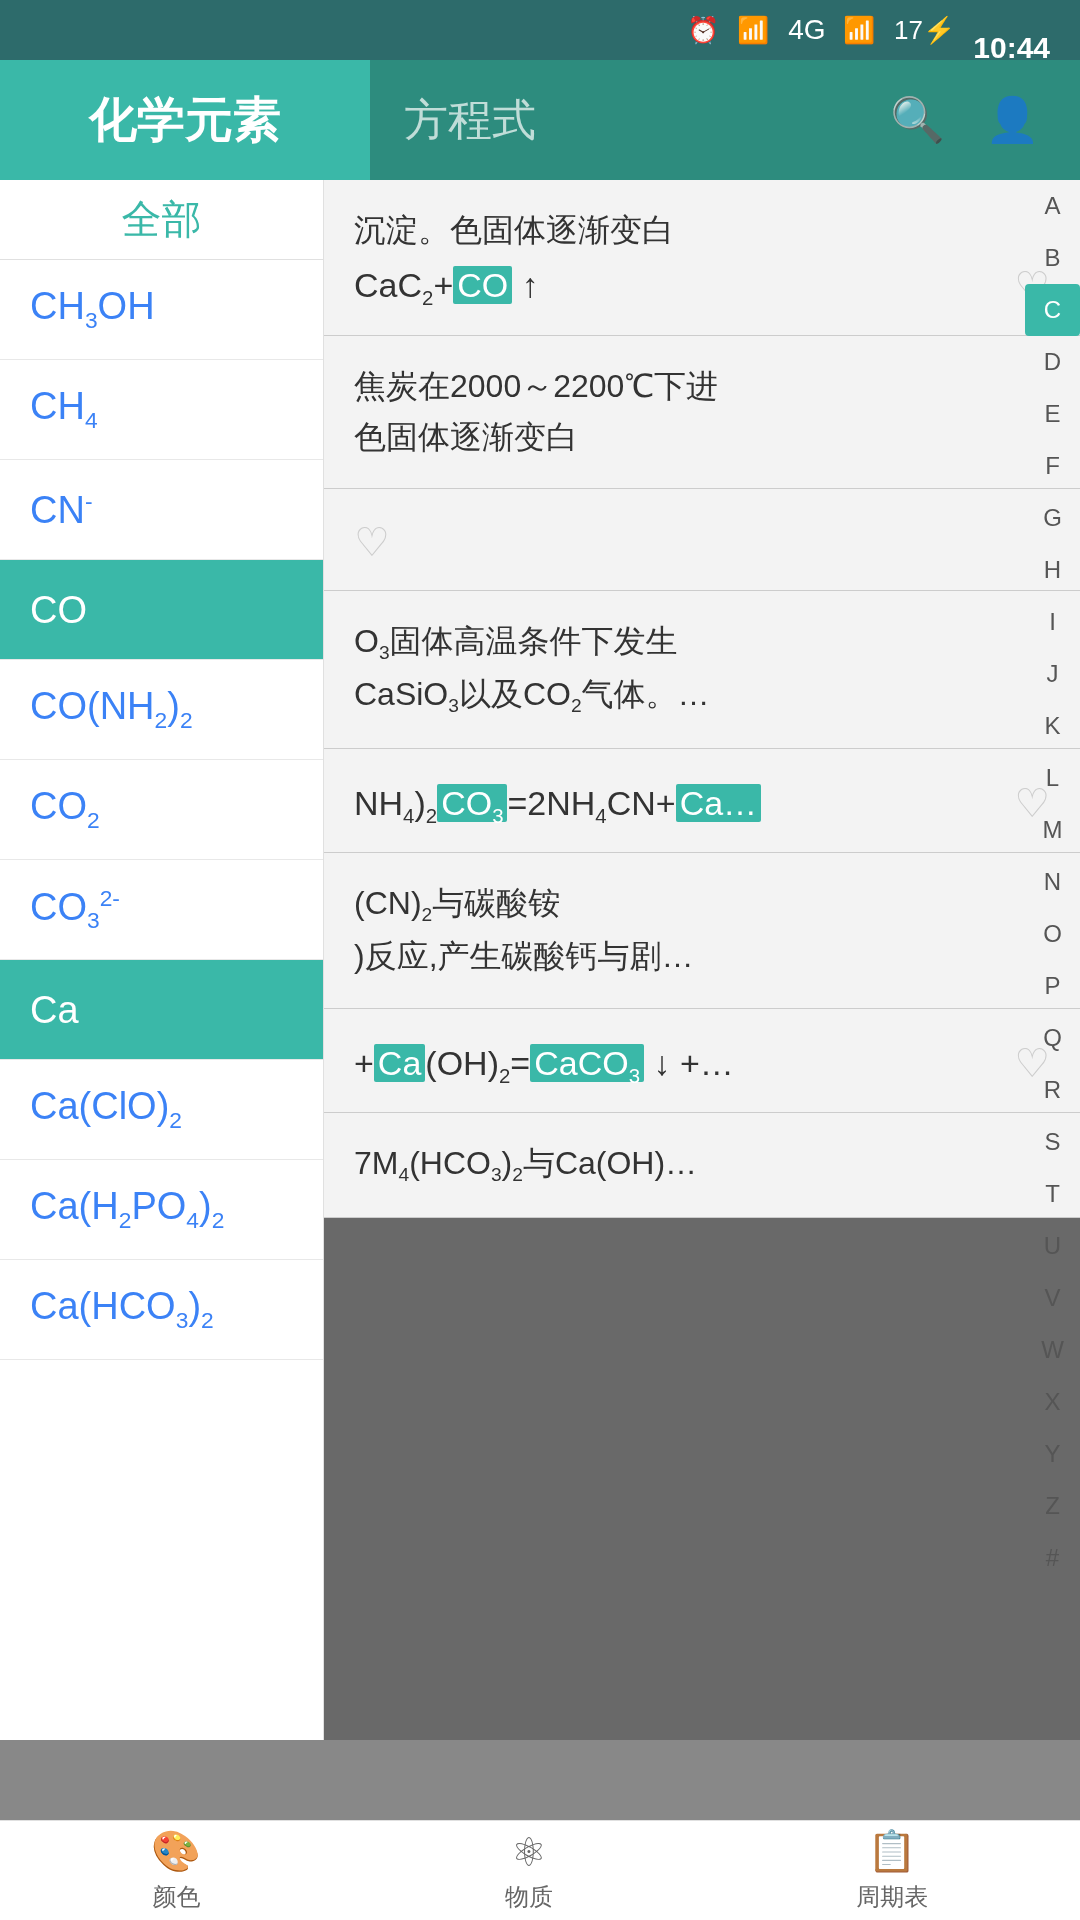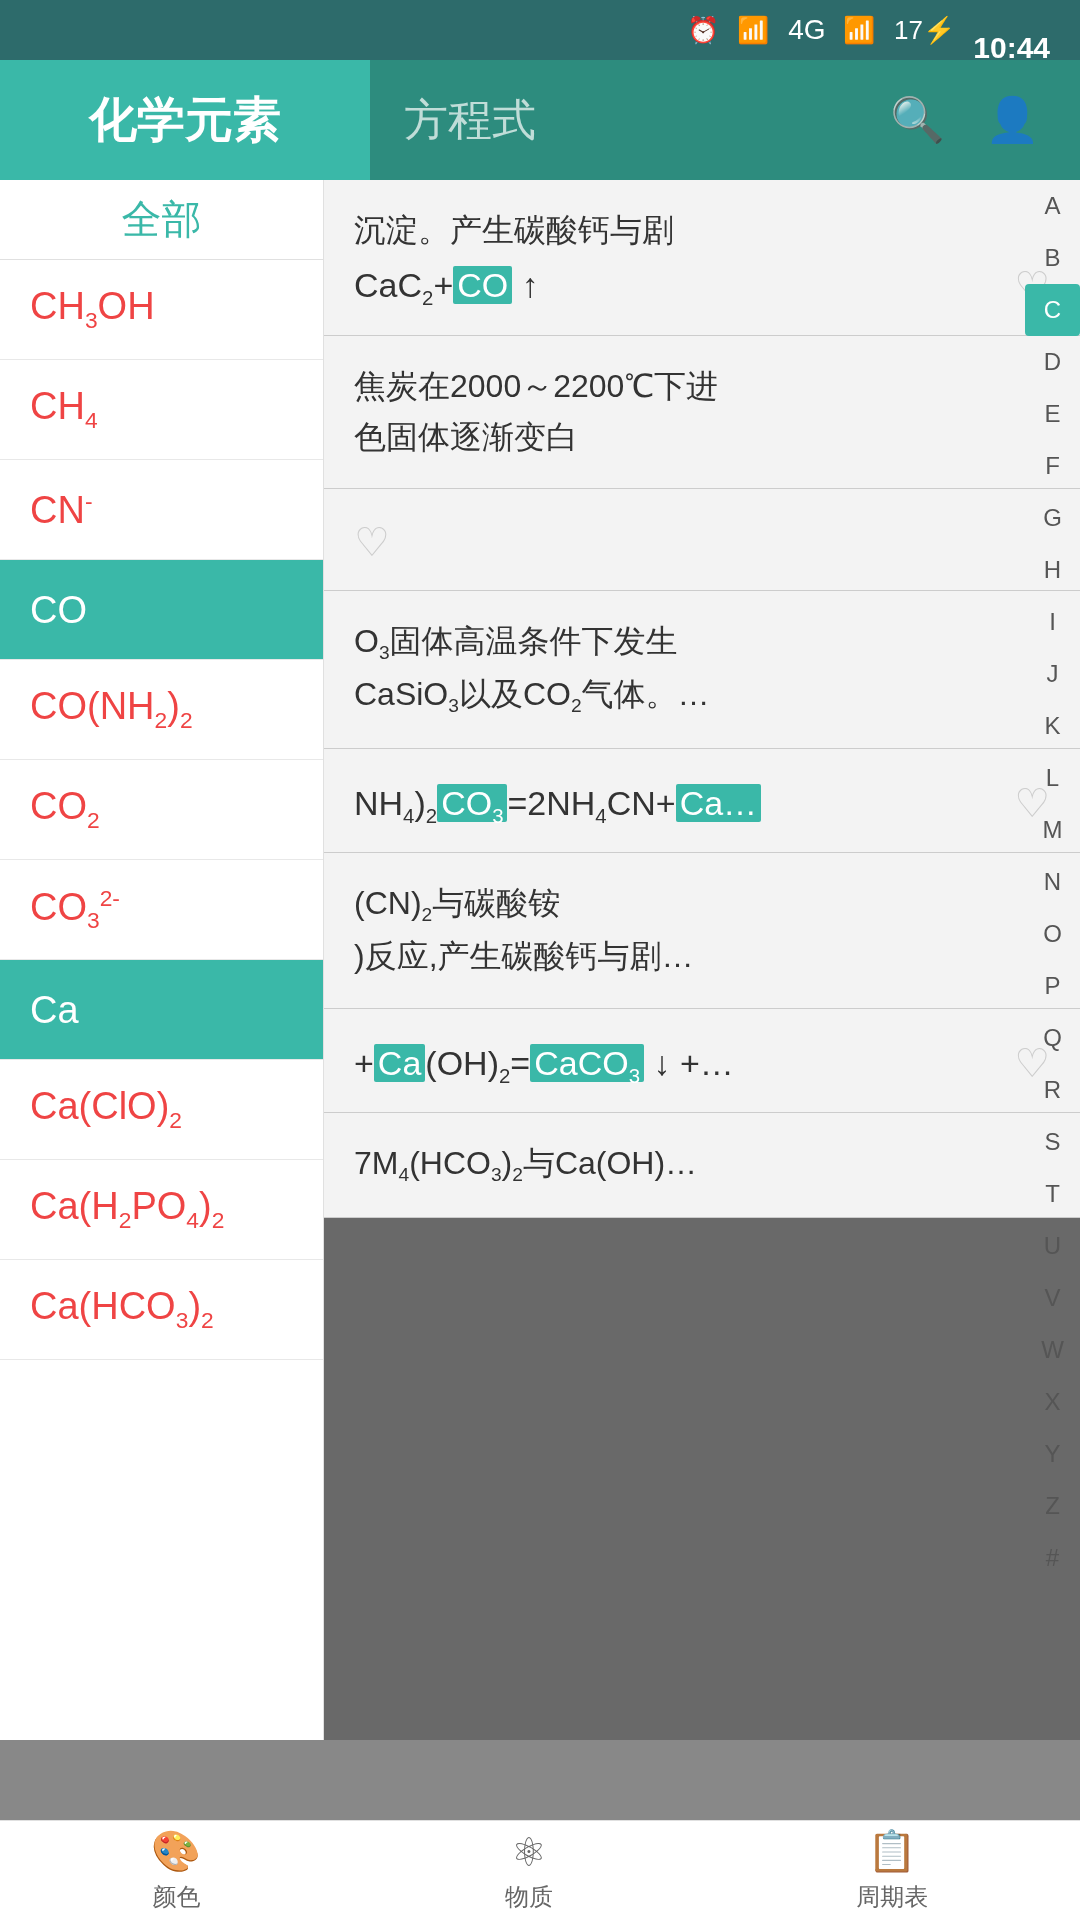--- a/index.html
+++ b/index.html
@@ -114,21 +114,21 @@
       font-size: 40px;
     }
 
     .element-item {
       height: 100px;
       display: flex;
       align-items: center;
       padding-left: 30px;
       border-bottom: 1px solid #e8e8e8;
       font-size: 38px;
-      color: #ef4444;
+      color: #3b82f6;
       background: white;
       cursor: pointer;
     }
     .element-item.selected {
       background: #3ab8a8;
       color: #3ab8a8;
     }
     .element-item.selected span {
       color: white;
     }
@@ -332,21 +332,21 @@
     <div class="alpha-item">X</div>
     <div class="alpha-item">Y</div>
     <div class="alpha-item">Z</div>
     <div class="alpha-item">#</div>
   </div>
 
   <div class="right-panel">
 
     <div class="content-card">
       <div class="content-card-text">
-        沉淀。产生碳酸钙与剧
+        沉淀。色固体逐渐变白
       </div>
       <div class="equation-row">
         <div class="equation-text">
           CaC<sub>2</sub>+<span class="highlight-teal">CO</span> ↑
         </div>
         <span class="heart-icon">♡</span>
       </div>
     </div>
 
     <div class="content-card">

